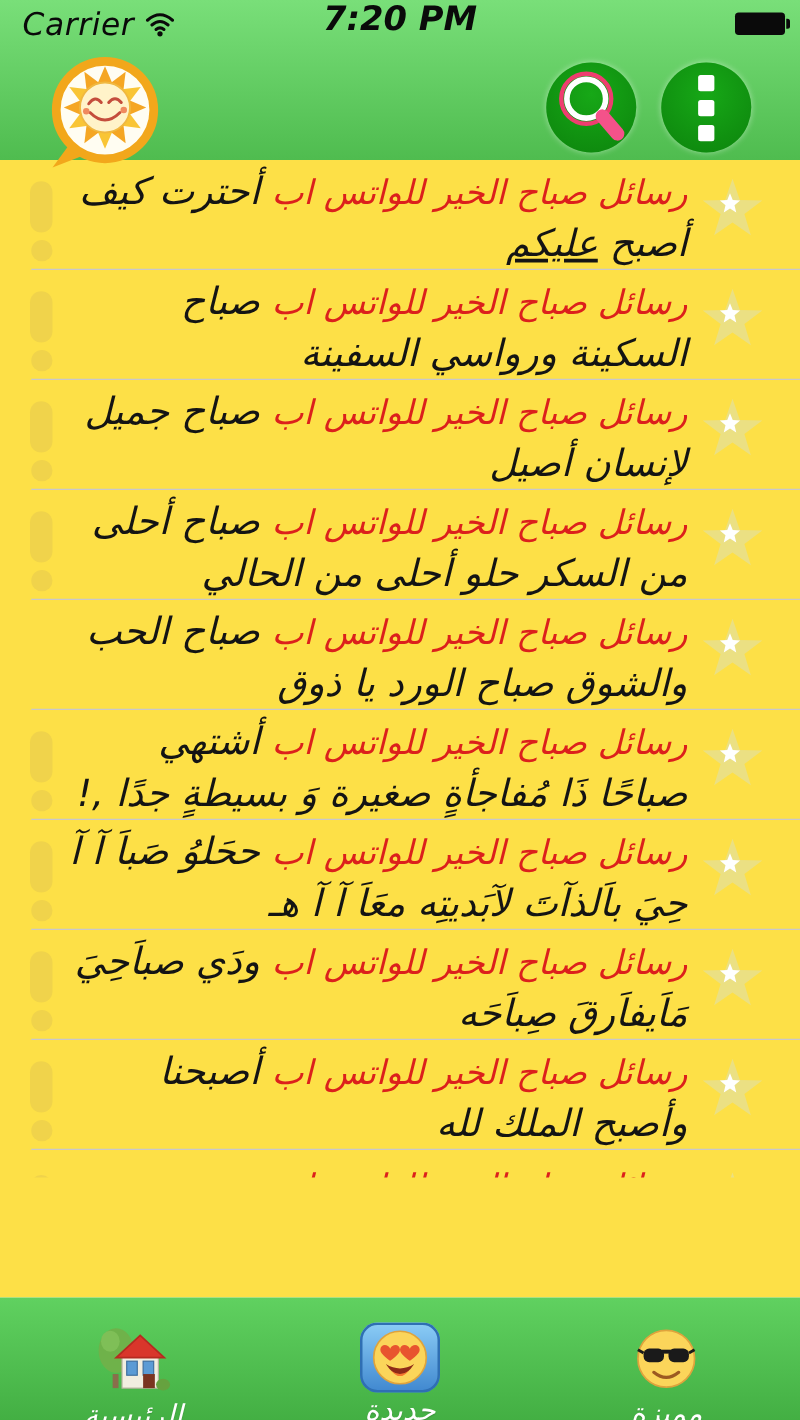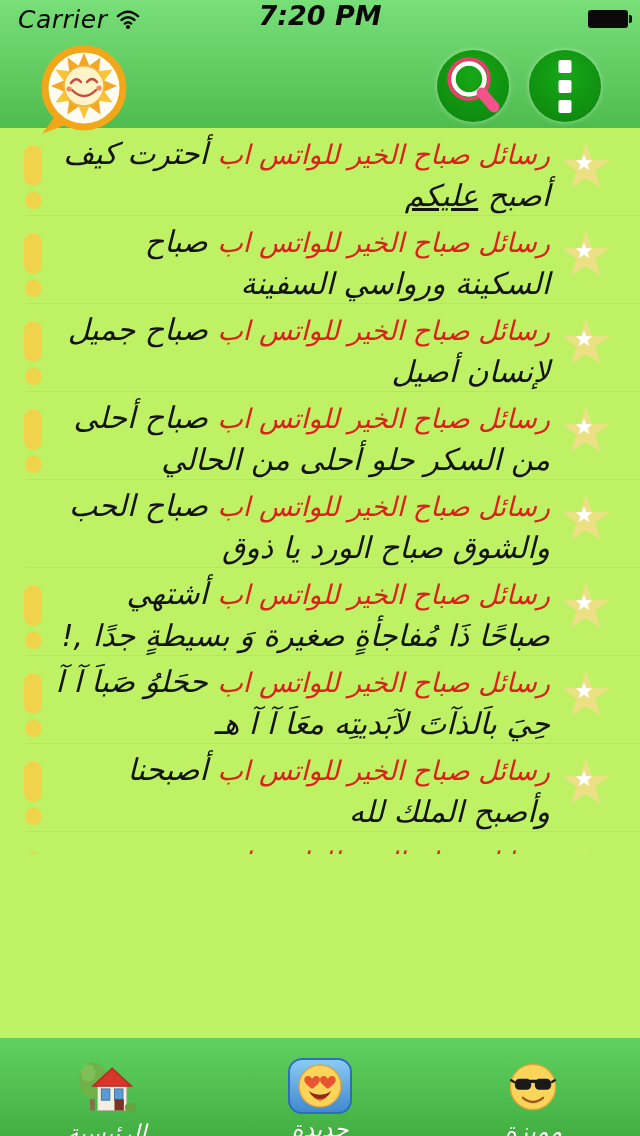--- a/index.html
+++ b/index.html
@@ -18,21 +18,21 @@
 
   
   .logo{position:absolute;left:30px;top:44px;width:104px;height:94px;z-index:5;}
   .hbtn{position:absolute;top:50px;width:72px;height:72px;border-radius:50%;border:none;padding:0;
     background:radial-gradient(circle at 50% 35%,#17a817,#0c830c);cursor:pointer;
     box-shadow:0 0 5px rgba(255,255,255,.45);}
   .hbtn.search{left:437px;}
   .hbtn.menu{left:529px;}
 
   
-  .list{position:absolute;top:128px;left:0;width:640px;height:910px;background:#bef264;}
+  .list{position:absolute;top:128px;left:0;width:640px;height:910px;background:#fde047;}
   .row{position:relative;display:flex;align-items:flex-start;height:88px;
     padding:0 28px 0 22px;box-sizing:border-box;overflow:hidden;}
   .row::after{content:'';position:absolute;bottom:0;left:25px;right:0;height:1px;background:#c8c7cc;}
   .star{flex:0 0 auto;margin-top:12px;}
   .txt{flex:1 1 auto;margin:5px 10px 0 8px;text-align:start;font-size:30px;line-height:41px;color:#141414;}
   .txt .red{color:#dc201c;font-size:27px;}
   .txt .u{text-decoration:underline;}
   .excl{flex:0 0 20px;margin-top:17px;}
   .excl .bar{display:block;width:18px;height:41px;border-radius:9px;background:#f0d34b;}
   .excl .dot{display:block;width:17px;height:17px;border-radius:50%;background:#f0d34b;margin-top:6px;}
@@ -213,20 +213,33 @@
             <polygon points="24,14.5 26.2,19.9 32.1,20.4 27.6,24.2 29,29.9 24,26.8 19,29.9 20.4,24.2 15.9,20.4 21.8,19.9" fill="#fff"></polygon>
           </svg>
       </div>
       <div class="txt"><span class="red">رسائل صباح الخير للواتس اب</span> <span class="blk">ححَلوُ صَباَ آ آ حِيَ باَلذآتَ لآبَديتِه معَاَ آ آ هـ</span></div>
       <div class="excl">
           <i class="bar"></i>
           <i class="dot"></i>
         </div>
     </div>
 
+    <div class="row">
+      <div class="star">
+        <svg width="52" height="50" viewBox="0 0 52 50">
+            <polygon points="26,3 31.9,19.9 49.8,20.3 35.5,31.1 40.7,48.2 26,38 11.3,48.2 16.5,31.1 2.2,20.3 20.1,19.9" fill="#ebe083"></polygon>
+            <polygon points="24,14.5 26.2,19.9 32.1,20.4 27.6,24.2 29,29.9 24,26.8 19,29.9 20.4,24.2 15.9,20.4 21.8,19.9" fill="#fff"></polygon>
+          </svg>
+      </div>
+      <div class="txt"><span class="red">رسائل صباح الخير للواتس اب</span> <span class="blk">ودَي صباَحِيَ مَاَيفاَرقَ صِباَحَه</span></div>
+      <div class="excl">
+          <i class="bar"></i>
+          <i class="dot"></i>
+        </div>
+    </div>
 
     <div class="row">
       <div class="star">
         <svg width="52" height="50" viewBox="0 0 52 50">
             <polygon points="26,3 31.9,19.9 49.8,20.3 35.5,31.1 40.7,48.2 26,38 11.3,48.2 16.5,31.1 2.2,20.3 20.1,19.9" fill="#ebe083"></polygon>
             <polygon points="24,14.5 26.2,19.9 32.1,20.4 27.6,24.2 29,29.9 24,26.8 19,29.9 20.4,24.2 15.9,20.4 21.8,19.9" fill="#fff"></polygon>
           </svg>
       </div>
       <div class="txt"><span class="red">رسائل صباح الخير للواتس اب</span> <span class="blk">أصبحنا وأصبح الملك لله</span></div>
       <div class="excl">

